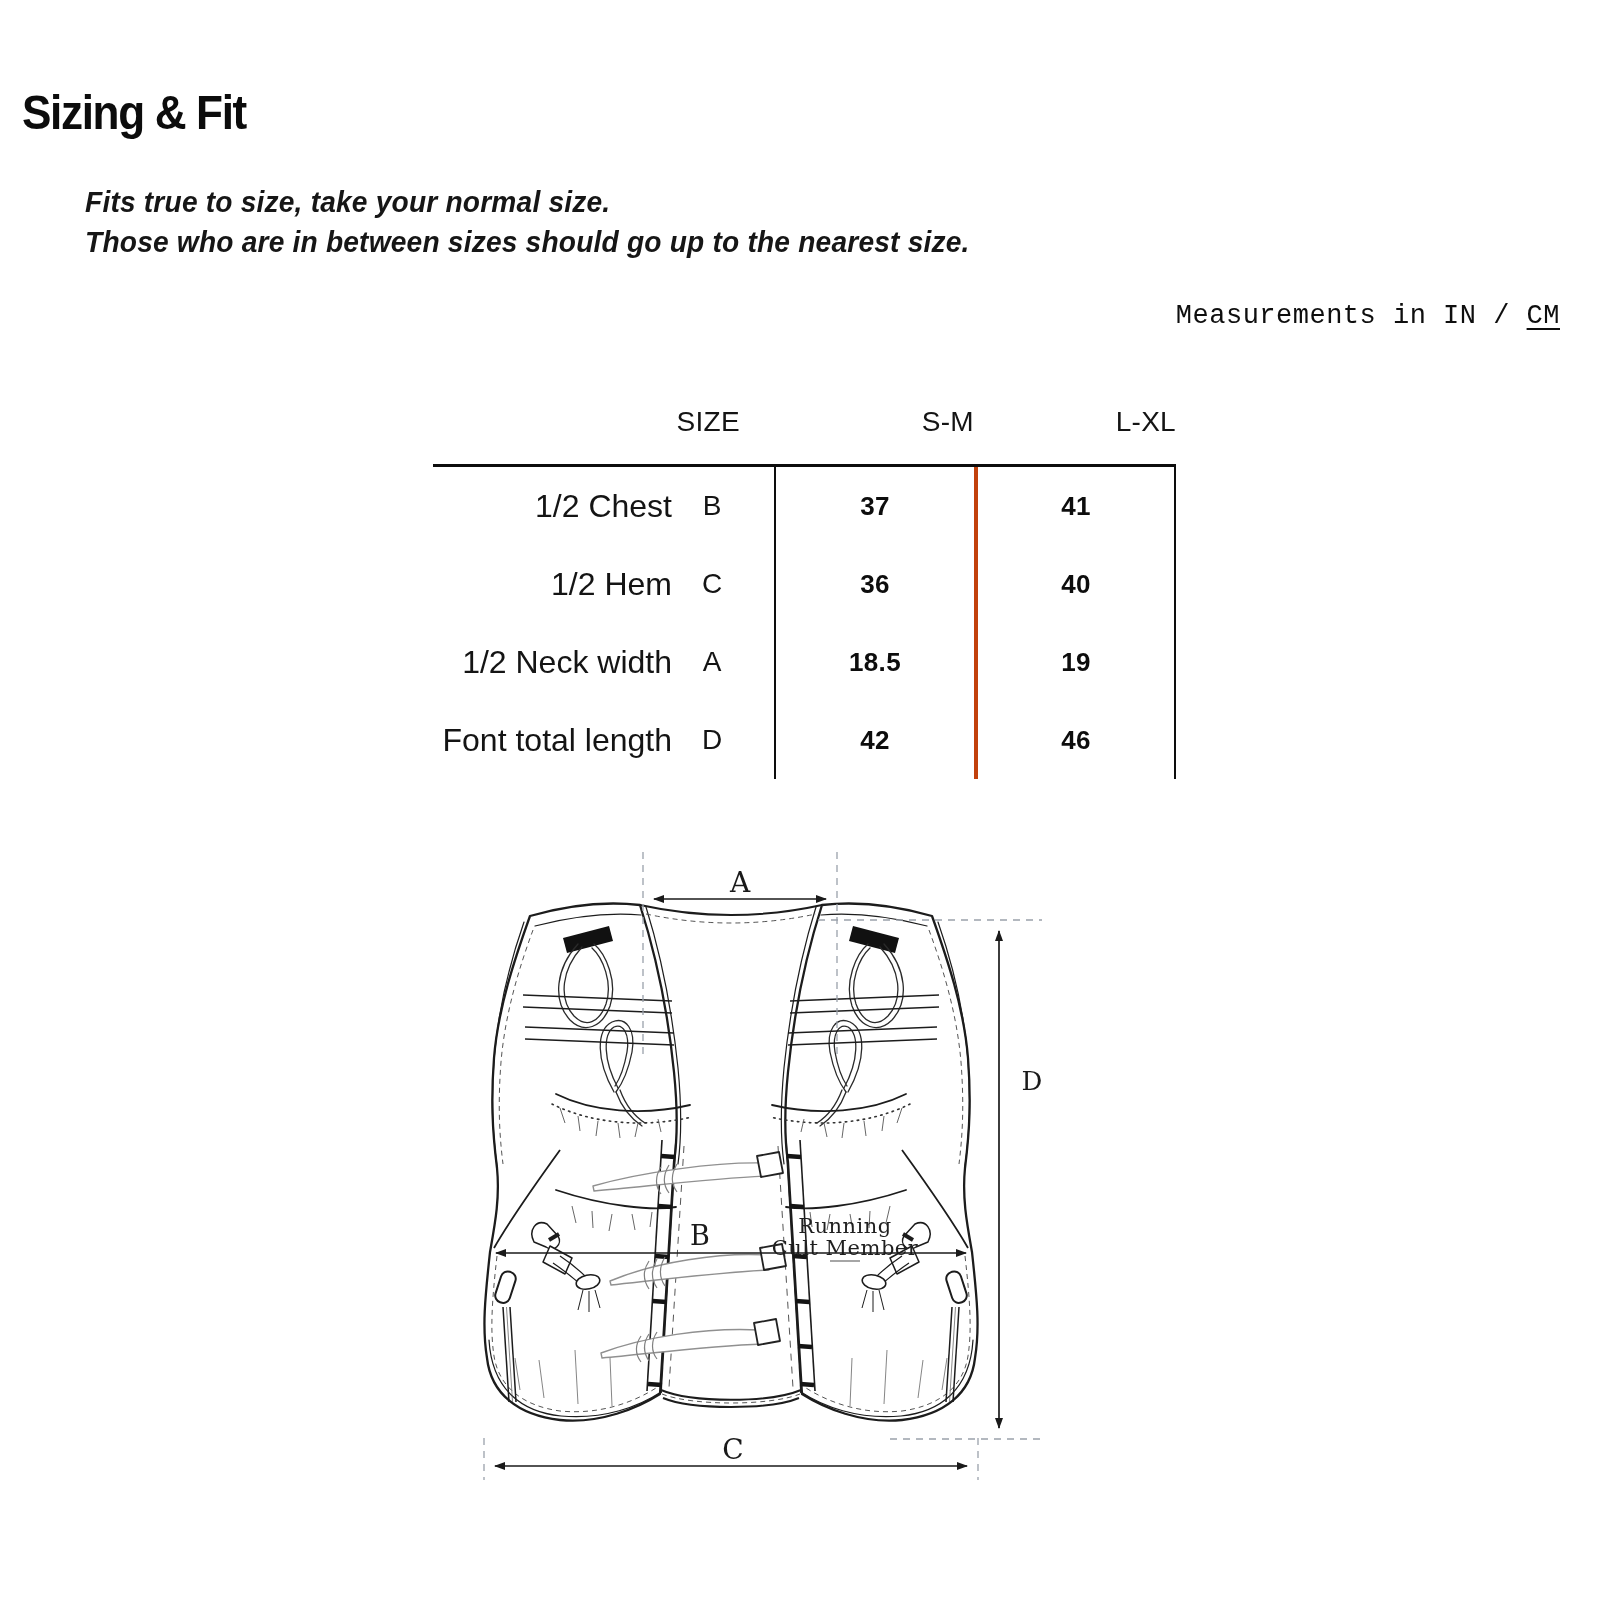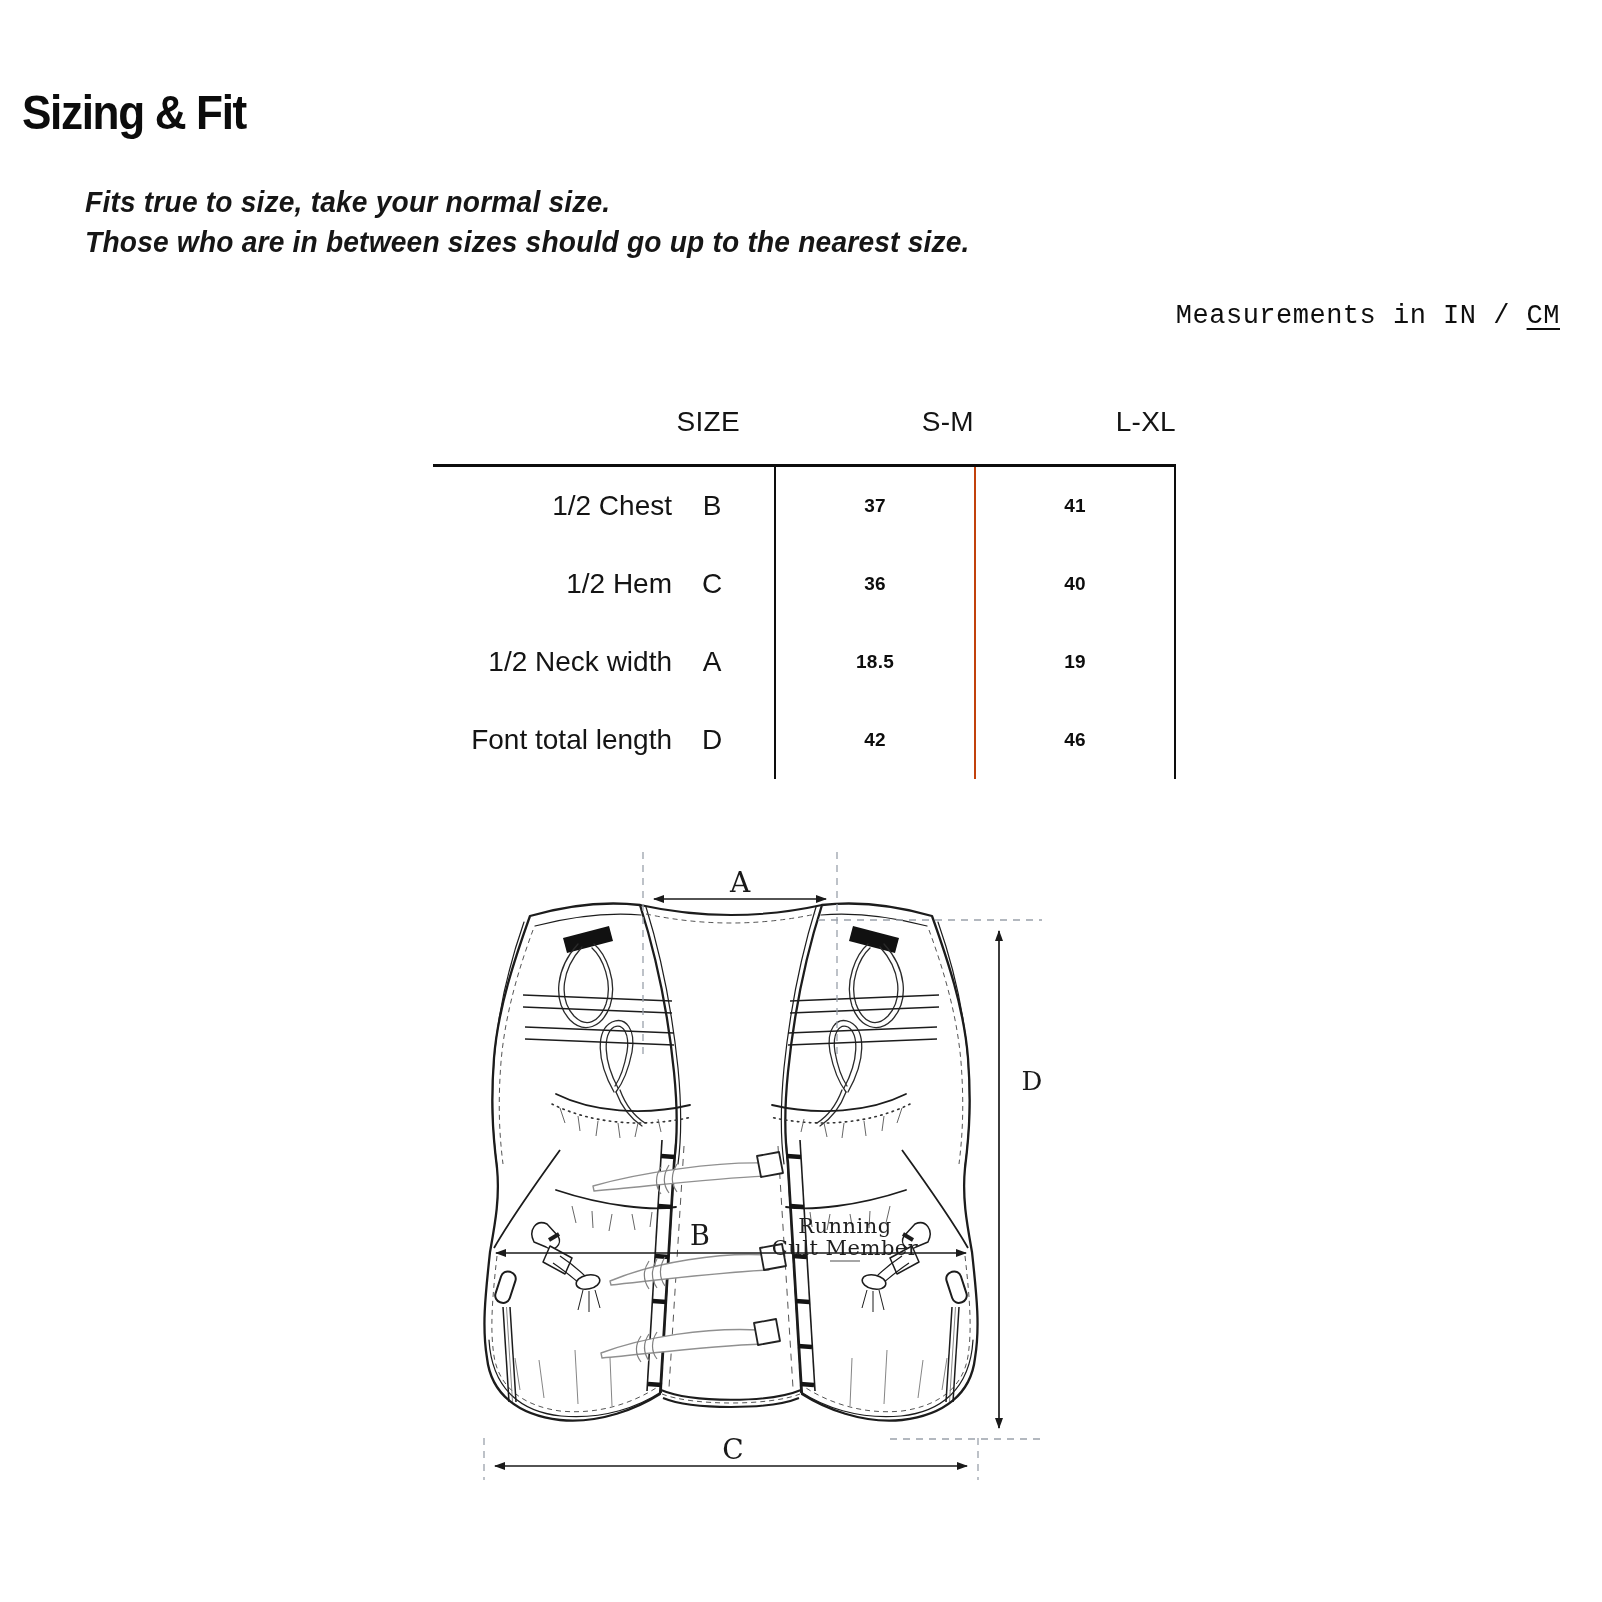--- a/index.html
+++ b/index.html
@@ -25,27 +25,27 @@
   }
   .units-line .unit{cursor:pointer;text-decoration:none;}
   .units-line .unit.active{text-decoration:underline;text-underline-offset:5px;}
 
   .size-table{position:absolute;left:433px;top:380px;width:743px;}
   .st-header{display:flex;height:84px;align-items:center;}
   .st-body{border-top:3px solid #0d0d0d;}
   .st-row{display:flex;height:78px;align-items:center;}
   .c1{width:341px;display:flex;justify-content:flex-end;align-items:center;box-sizing:border-box;}
   .c2{width:200px;box-sizing:border-box;border-left:2px solid #0d0d0d;text-align:center;align-self:stretch;display:flex;align-items:center;justify-content:center;}
-  .c3{width:202px;box-sizing:border-box;border-left:2px solid #c2410c;border-right:2px solid #0d0d0d;text-align:center;align-self:stretch;display:flex;align-items:center;justify-content:center;}
+  .c3{width:202px;box-sizing:border-box;border-left:4px solid #c2410c;border-right:2px solid #0d0d0d;text-align:center;align-self:stretch;display:flex;align-items:center;justify-content:center;}
   .st-header .c1{padding-right:34px;}
   .st-header .c2,.st-header .c3{border:none;justify-content:flex-end;}
   .hdr-txt{font-size:28px;font-weight:normal;color:#141414;letter-spacing:.3px;}
-  .row-label{font-size:28px;color:#141414;}
+  .row-label{font-size:32px;color:#141414;}
   .row-letter{font-size:28px;color:#141414;width:36px;text-align:center;margin-left:22px;margin-right:44px;}
-  .cell-val{font-size:19px;font-weight:bold;color:#0d0d0d;letter-spacing:.3px;}
+  .cell-val{font-size:26px;font-weight:bold;color:#0d0d0d;letter-spacing:.3px;}
 
   .diagram-svg{position:absolute;left:0;top:0;}
   .dim-letter{font-family:"DejaVu Serif","Liberation Serif",serif;fill:#1a1a1a;}
   .vest-brand{font-family:"DejaVu Serif","Liberation Serif",serif;fill:#1f1f1f;}
 </style>
 </head>
 <body>
 
 <div class="page-title">Sizing &amp; Fit</div>
 

